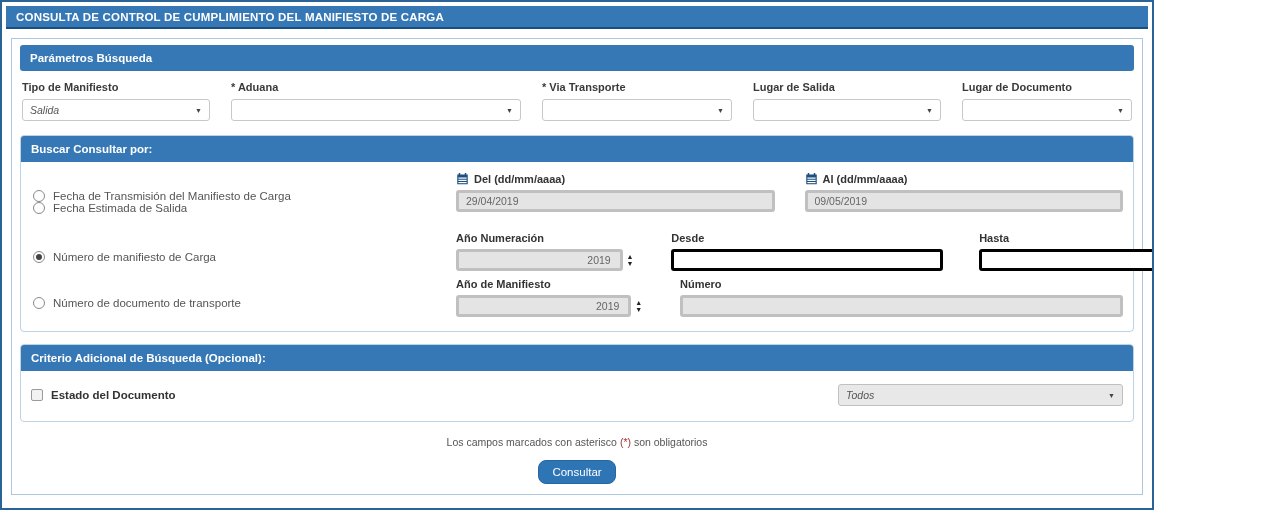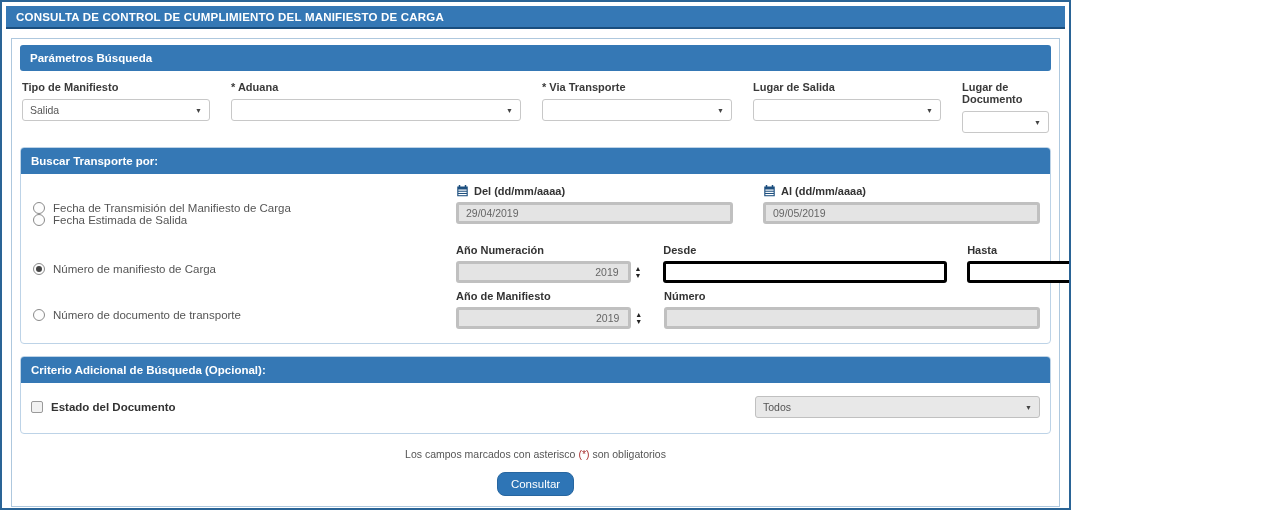--- a/index.html
+++ b/index.html
@@ -1,39 +1,39 @@
 <!DOCTYPE html>
 <html><head>
 <meta charset="utf-8">
 <style>
   * { box-sizing: border-box; margin: 0; padding: 0; }
   body { margin: 0; background: #fff; font-family: "Liberation Sans", sans-serif; }
   .page {
-    width: 1071px; height: 510px; border: 2px solid #2a6496; background: #fff;
+    width: 1154px; height: 510px; border: 2px solid #2a6496; background: #fff;
     position: relative; overflow: hidden;
   }
   
   .topbar {
     margin: 4px; height: 23px; background: #3578b5; border-bottom: 2px solid #1a4e7e;
     display: flex; align-items: center; padding: 0 10px;
     color: #fff; font-weight: bold; font-size: 11.5px; letter-spacing: .2px;
   }
   
   .panel { margin: 9px 9px 0; border: 1px solid #aec8de; background: #fff; padding: 6px 8px 8px; }
   .section-bar {
     background: #3578b5; color: #fff; font-weight: bold; font-size: 11.5px;
     padding: 7px 10px; border-radius: 3px;
   }
   
   .row1 { display: flex; gap: 21px; padding: 10px 2px 12px; }
   .flabel { font-weight: bold; font-size: 11px; color: #3a3a3a; display: block; margin-bottom: 6px; }
   .select {
     height: 22px; border: 1px solid #c8c8c8; border-radius: 3px; background: #fff;
     display: flex; align-items: center; justify-content: space-between;
-    padding: 0 7px; font-size: 10.5px; color: #555; cursor: default;
+    padding: 0 7px; font-size: 10.5px; color: #555; cursor: default; font-style: italic;
   }
   .select.gray { background: #e8e8e8; border-color: #c0c0c0; }
   .caret { font-size: 7px; color: #444; line-height: 1; }
   .w1 { width: 188px; } .w2 { width: 290px; } .w3 { width: 190px; }
   .w4 { width: 188px; } .w5 { flex: 1; }
   
   .box { border: 1px solid #bdd3e7; border-radius: 4px; margin: 2px 0 12px; }
   .box-header {
     background: #3578b5; color: #fff; font-weight: bold; font-size: 11.5px;
     padding: 7px 10px; border-radius: 3px 3px 0 0;
@@ -44,21 +44,21 @@
   .radio-row { display: flex; align-items: center; gap: 8px; cursor: pointer; }
   .radio {
     width: 12px; height: 12px; border: 1px solid #8a8a8a; border-radius: 50%;
     background: #fdfdfd; display: inline-block; position: relative; flex-shrink: 0;
   }
   .radio.checked::after {
     content: ""; position: absolute; left: 2px; top: 2px; width: 6px; height: 6px;
     border-radius: 50%; background: #444;
   }
   .radio-label { font-size: 11.5px; color: #555; }
-  .fields-area { width: 795px; }
+  .fields-area { width: 795px; gap: 16px; }
   .dates { display: flex; gap: 30px; }
   .date-group { flex: 1; }
   .dlabel {
     font-weight: bold; font-size: 11px; color: #333;
     display: flex; align-items: center; gap: 5px; margin: 7px 0 5px; text-align: right;
   }
   .input {
     height: 22px; width: 100%; border: 3px solid #000000; border-radius: 3px;
     font-size: 10.5px; color: #666; padding: 0 7px; background: #fff; font-family: inherit;
   }
@@ -141,21 +141,21 @@
         <span class="flabel">Lugar de Documento</span>
         <div class="select">
           <span></span>
           <span class="caret">▼</span>
         </div>
       </div>
     </div>
 
     <div class="box">
       <div class="box-header">
-        <span>Buscar Transporte por:</span>
+        <span>Buscar Consultar por:</span>
       </div>
       <div class="box-body">
 
         <div class="band">
           <div class="radio-area" style="padding-top:24px;">
             <label class="radio-row">
               <span class="radio"></span>
               <span class="radio-label">Fecha de Transmisión del Manifiesto de Carga</span>
             </label>
             <label class="radio-row" style="margin-bottom:7px;">

